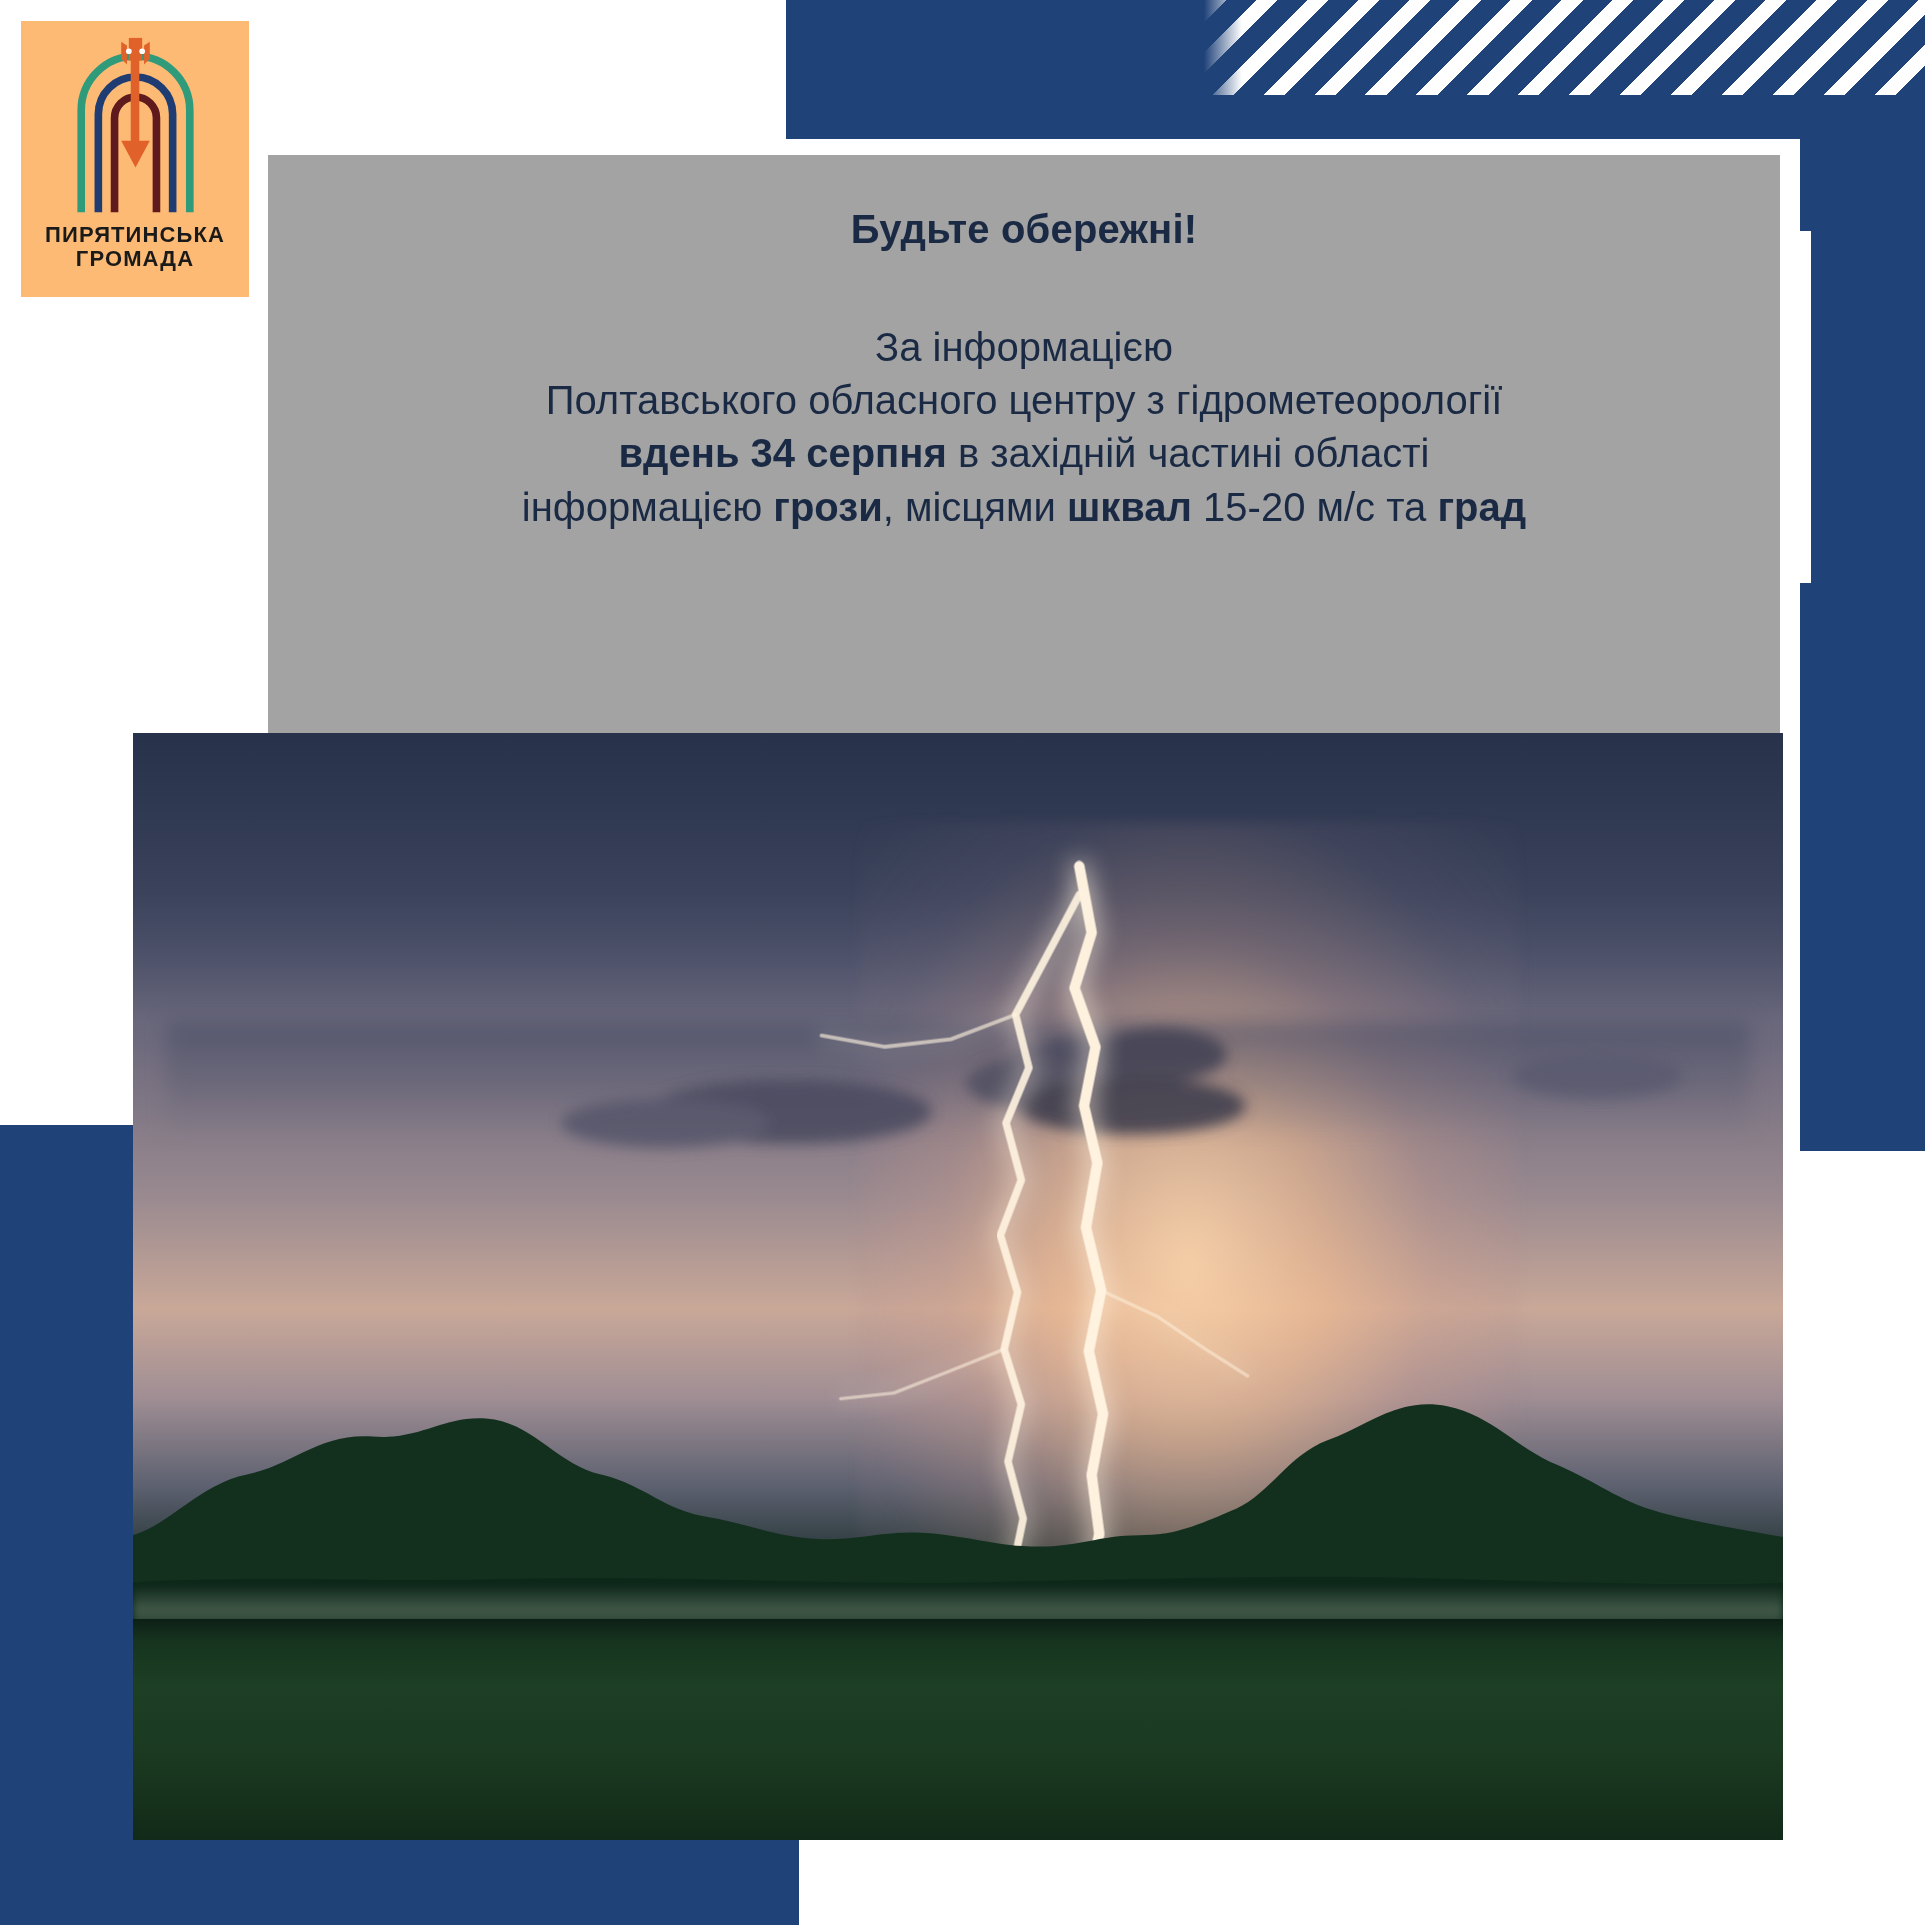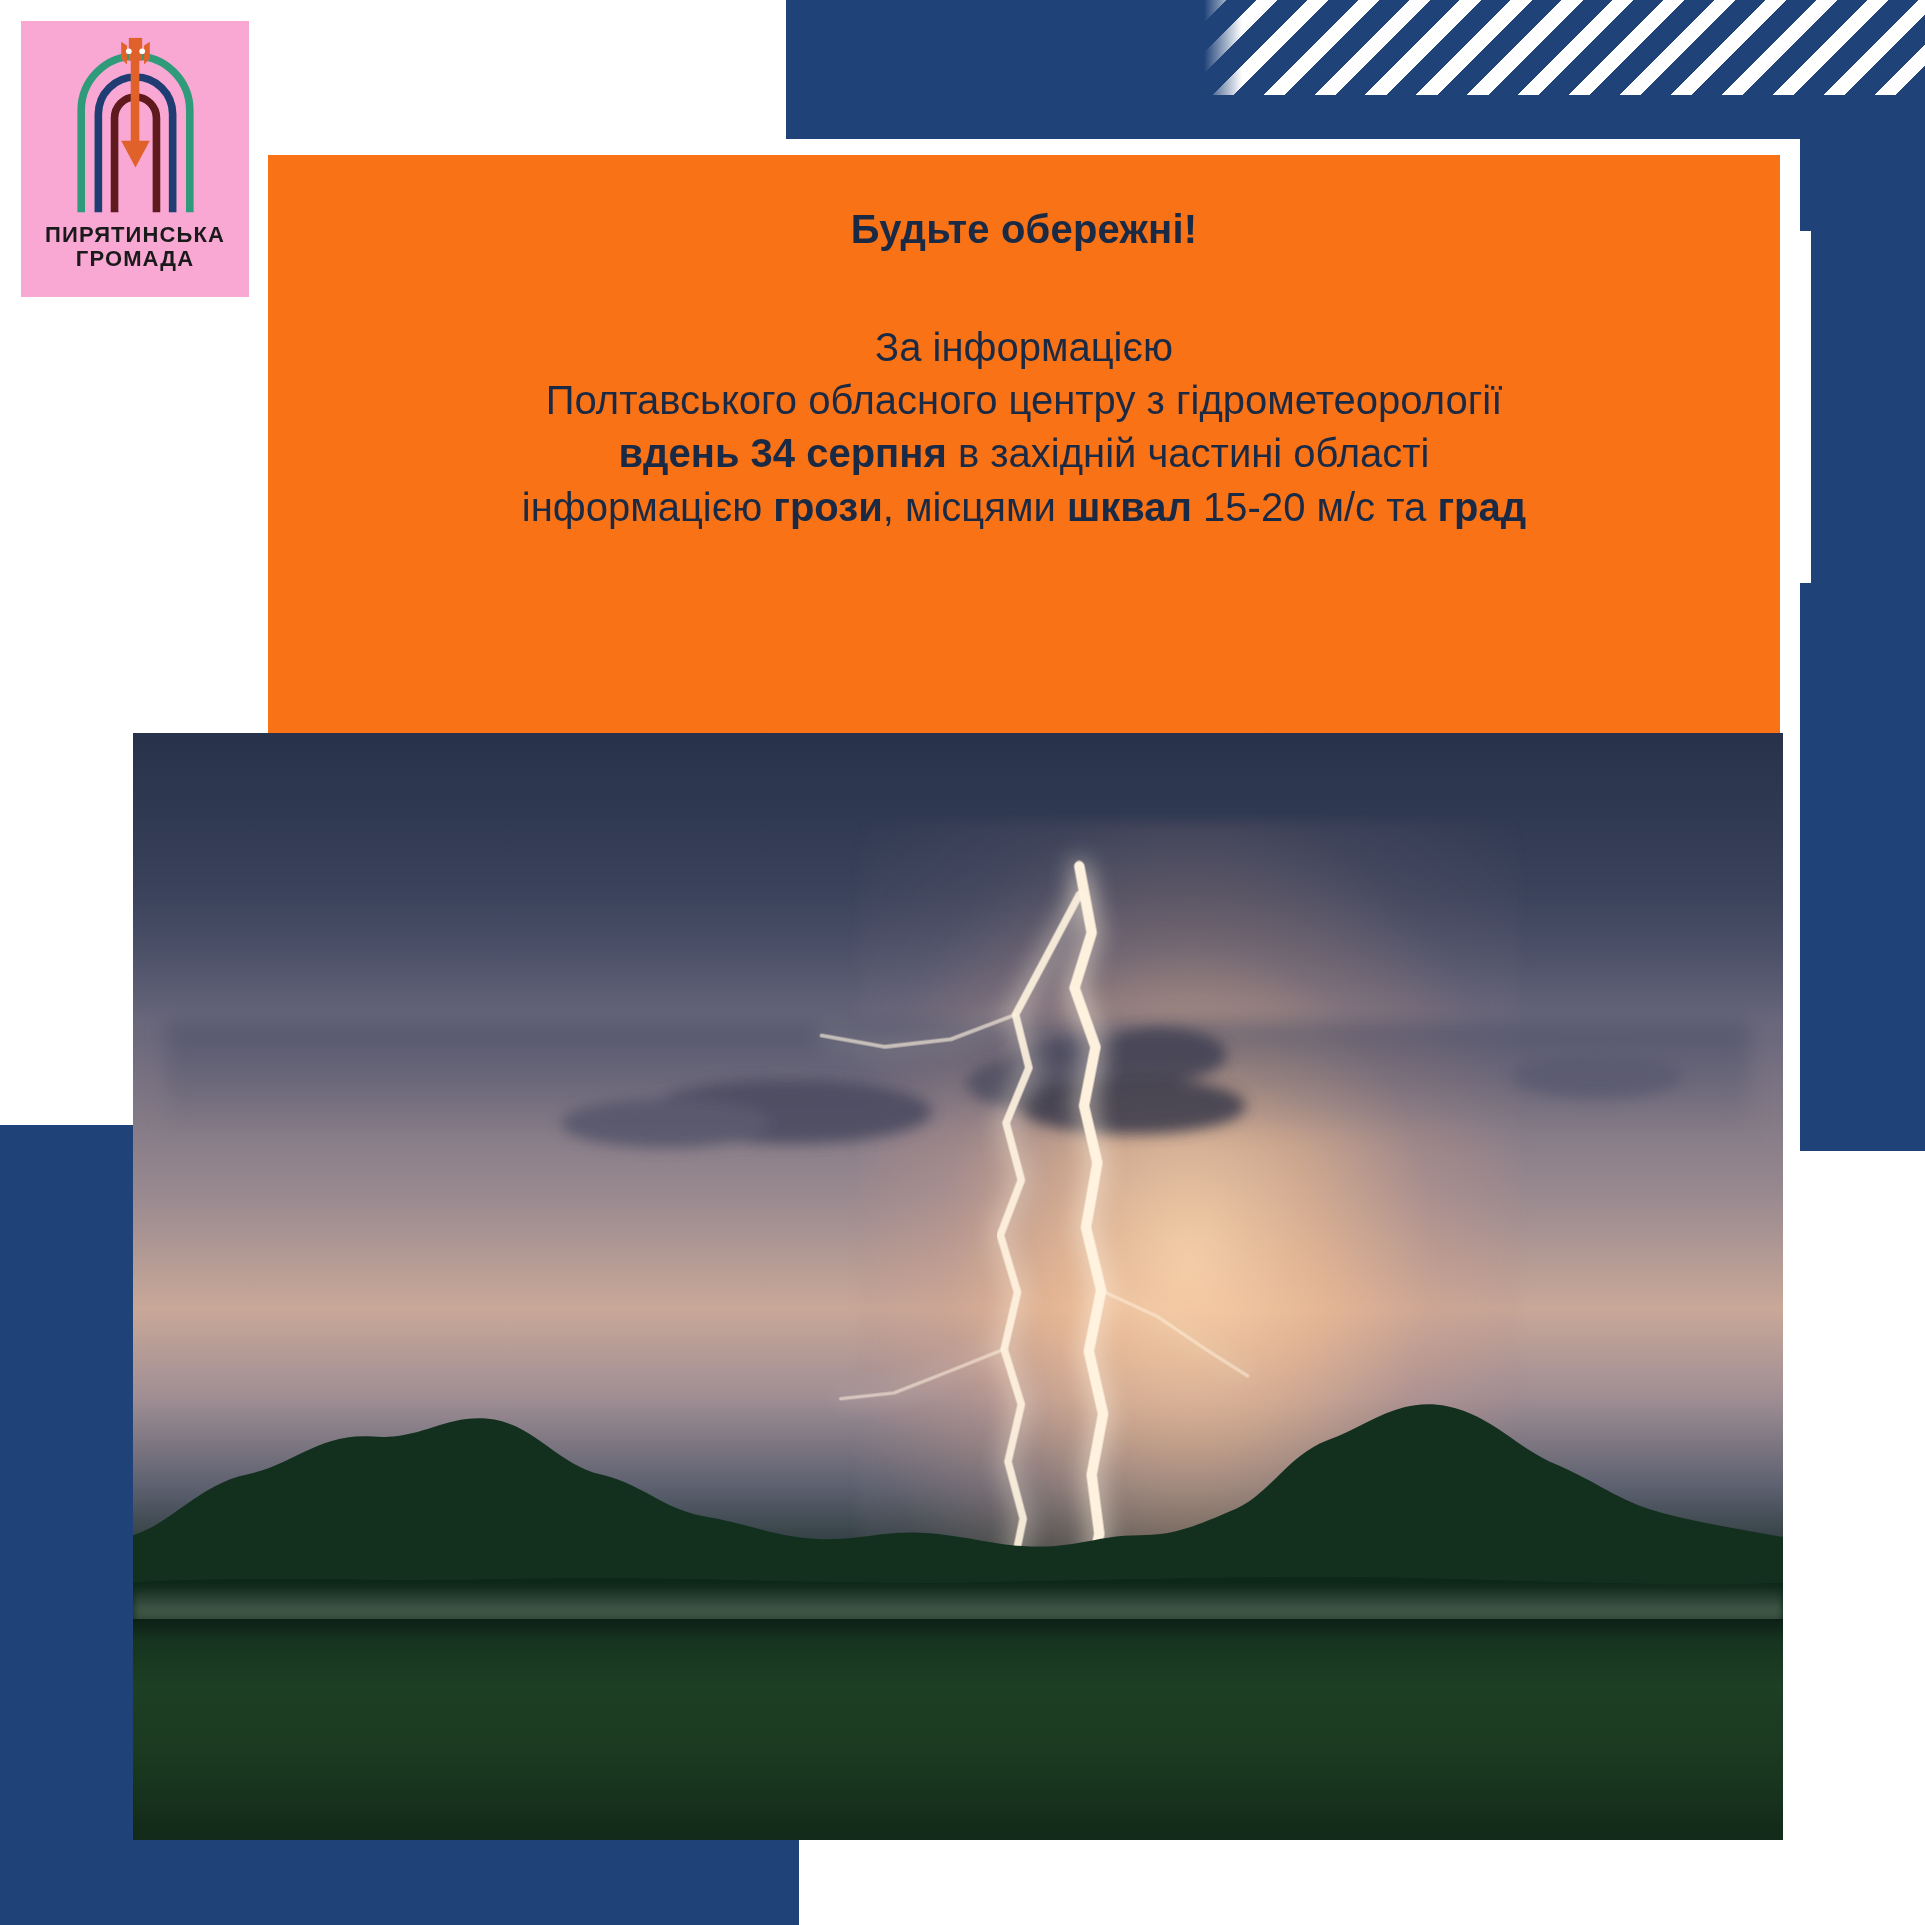--- a/index.html
+++ b/index.html
@@ -36,41 +36,41 @@
     background:linear-gradient(to right,#1f4279 0%,rgba(31,66,121,0) 100%);
   }
   #bottom-navy-block{
     position:absolute; left:0; top:1125px; width:799px; height:800px;
     background:#1f4279;
   }
 
   
   #logo-wrap{
     position:absolute; left:21px; top:21px; width:228px; height:276px;
-    background:#f9a8d4; z-index:12;
+    background:#fdba74; z-index:12;
     display:flex; flex-direction:column; align-items:center;
     padding-top:15px;
   }
   #logo-mark{ width:143px; height:181px; }
   #logo-text{
     margin-top:5.7px; text-align:center; line-height:1.12;
     font-size:22px; font-weight:bold; letter-spacing:1.1px;
     color:#1a1a1a;
   }
 
   
   #logo-backplate{
     position:absolute; left:0; top:0; width:268px; height:301px;
     background:#ffffff; z-index:11;
   }
 
   
   #info-card{
     position:absolute; left:268px; top:155px; width:1512px; height:580px;
-    background:#f97316; z-index:8;
+    background:#a3a3a3; z-index:8;
   }
   #card-accent-bar{
     position:absolute; right:114px; top:231px; width:21px; height:352px;
     background:#ffffff; z-index:9;
   }
   #card-headline{
     position:absolute; left:0; right:0; top:52px;
     text-align:center;
     font-size:40px; font-weight:bold; color:#1b2a44;
     letter-spacing:0.2px;

